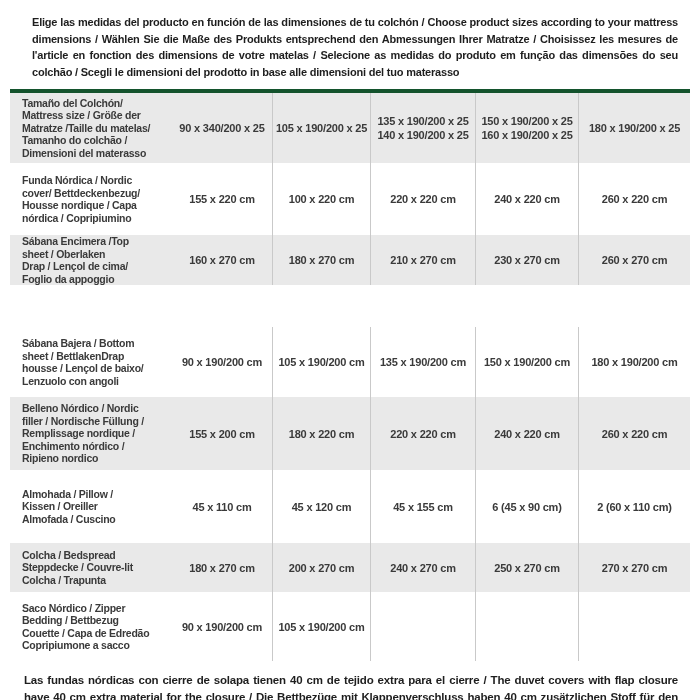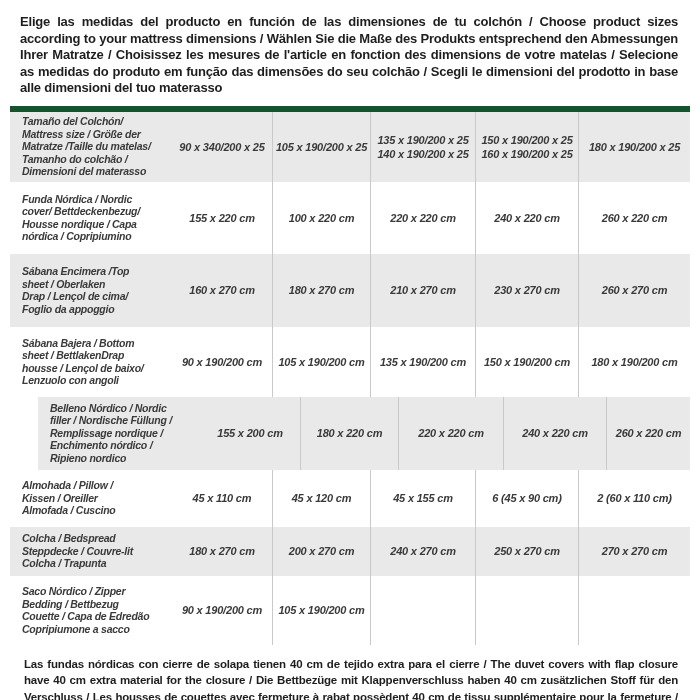--- a/index.html
+++ b/index.html
@@ -10,45 +10,44 @@
   }
   .page {
     width: 700px;
     height: 700px;
     background: #ffffff;
     font-family: "Liberation Sans", "DejaVu Sans", sans-serif;
     overflow: hidden;
     box-sizing: border-box;
   }
   .intro {
-    margin: 14px 22px 9px 20px;
-    font-size: 13px;
+    margin: 14px 22px 9px 32px;
+    font-size: 11px;
     line-height: 16.5px;
     font-weight: bold;
     letter-spacing: -0.2px;
     text-align: justify;
     color: #1e1e1e;
   }
   .size-table {
     margin: 0 10px;
-    border-top: 6px solid #14532d;
-    font-style: italic;
+    border-top: 4px solid #14532d;
   }
   .t-row {
     display: grid;
     grid-template-columns: 162px 100px 98px 105px 103px 1fr;
     align-items: stretch;
   }
   .t-row.shaded { background: #e9e9e9; }
   .size-table .t-row:nth-child(1) { height: 70px; }
   .size-table .t-row:nth-child(2) { height: 72px; }
-  .size-table .t-row:nth-child(3) { height: 73px; }
-  .size-table .t-row:nth-child(4) { height: 70px; }
-  .size-table .t-row:nth-child(5) { height: 73px; margin-left: 28px; }
-  .size-table .t-row:nth-child(6) { height: 57px; }
+  .size-table .t-row:nth-child(3) { height: 50px; }
+  .size-table .t-row:nth-child(4) { height: 70px; margin-top: 42px; }
+  .size-table .t-row:nth-child(5) { height: 73px; }
+  .size-table .t-row:nth-child(6) { height: 73px; }
   .size-table .t-row:nth-child(7) { height: 49px; }
   .size-table .t-row:nth-child(8) { height: 69px; }
   .cell {
     display: flex;
     align-items: center;
     box-sizing: border-box;
     white-space: pre-line;
     color: #3a3a3a;
     font-weight: bold;
   }

